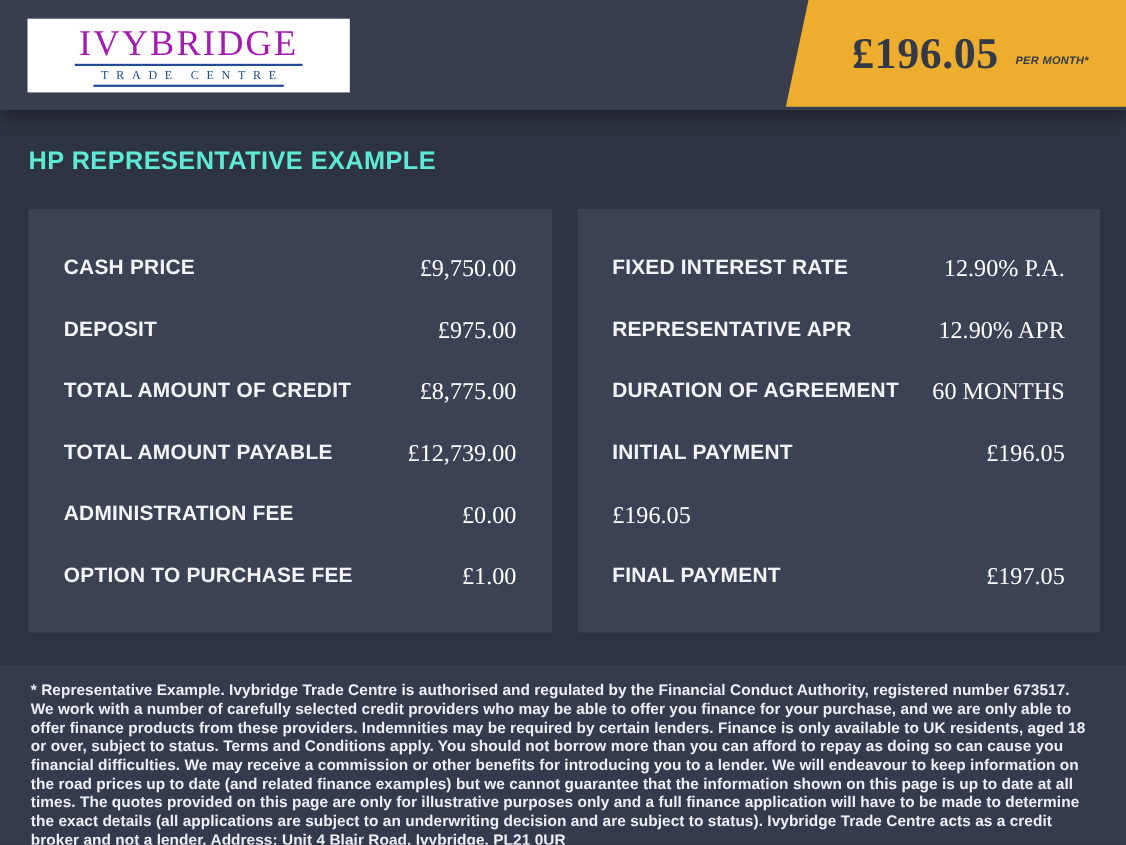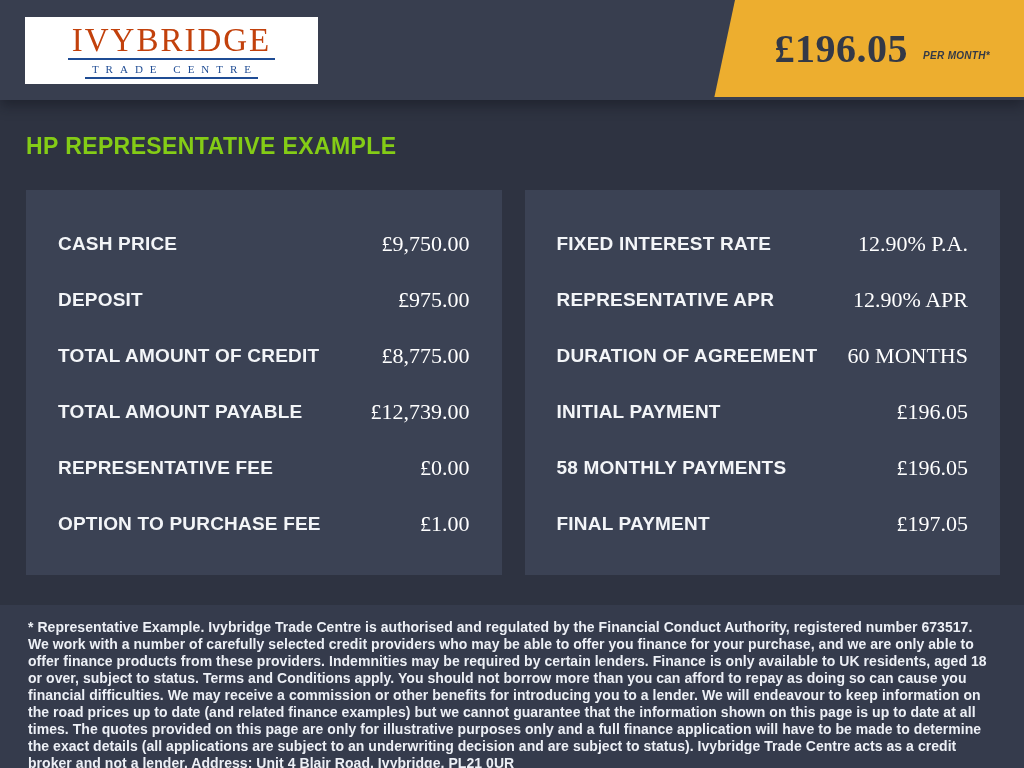--- a/index.html
+++ b/index.html
@@ -30,21 +30,21 @@
     display: flex;
     flex-direction: column;
     align-items: center;
     justify-content: center;
     cursor: pointer;
   }
   .logo-title {
     font-family: "Liberation Serif", serif;
     font-size: 33px;
     line-height: 34px;
-    color: #c2410c;
+    color: #a21caf;
     letter-spacing: 2px;
     font-weight: 500;
     border-bottom: 2px solid #1F4C94;
     padding: 0 4px 1px 4px;
   }
   .logo-sub {
     font-family: "Liberation Serif", serif;
     font-size: 11px;
     line-height: 12px;
     color: #1F4C94;
@@ -94,21 +94,21 @@
     position: relative;
     width: 1024px;
     height: 505px;
     background: #2E3341;
     padding: 0 24px 0 26px;
   }
   .page-title {
     padding-top: 33px;
     font-size: 23px;
     font-weight: bold;
-    color: #84cc16;
+    color: #5eead4;
     letter-spacing: 0.4px;
   }
   .panels {
     display: flex;
     gap: 23px;
     margin-top: 30px;
   }
   .panel {
     flex: 1;
     height: 385px;
@@ -185,21 +185,21 @@
       </div>
       <div class="row">
         <span class="row-label">TOTAL AMOUNT OF CREDIT</span>
         <span class="row-value">£8,775.00</span>
       </div>
       <div class="row">
         <span class="row-label">TOTAL AMOUNT PAYABLE</span>
         <span class="row-value">£12,739.00</span>
       </div>
       <div class="row">
-        <span class="row-label">REPRESENTATIVE FEE</span>
+        <span class="row-label">ADMINISTRATION FEE</span>
         <span class="row-value">£0.00</span>
       </div>
       <div class="row">
         <span class="row-label">OPTION TO PURCHASE FEE</span>
         <span class="row-value">£1.00</span>
       </div>
     </div>
 
     <div class="panel">
       <div class="row">
@@ -212,21 +212,20 @@
       </div>
       <div class="row">
         <span class="row-label">DURATION OF AGREEMENT</span>
         <span class="row-value">60 MONTHS</span>
       </div>
       <div class="row">
         <span class="row-label">INITIAL PAYMENT</span>
         <span class="row-value">£196.05</span>
       </div>
       <div class="row">
-        <span class="row-label">58 MONTHLY PAYMENTS</span>
         <span class="row-value">£196.05</span>
       </div>
       <div class="row">
         <span class="row-label">FINAL PAYMENT</span>
         <span class="row-value">£197.05</span>
       </div>
     </div>
 
   </div>
 </div>

